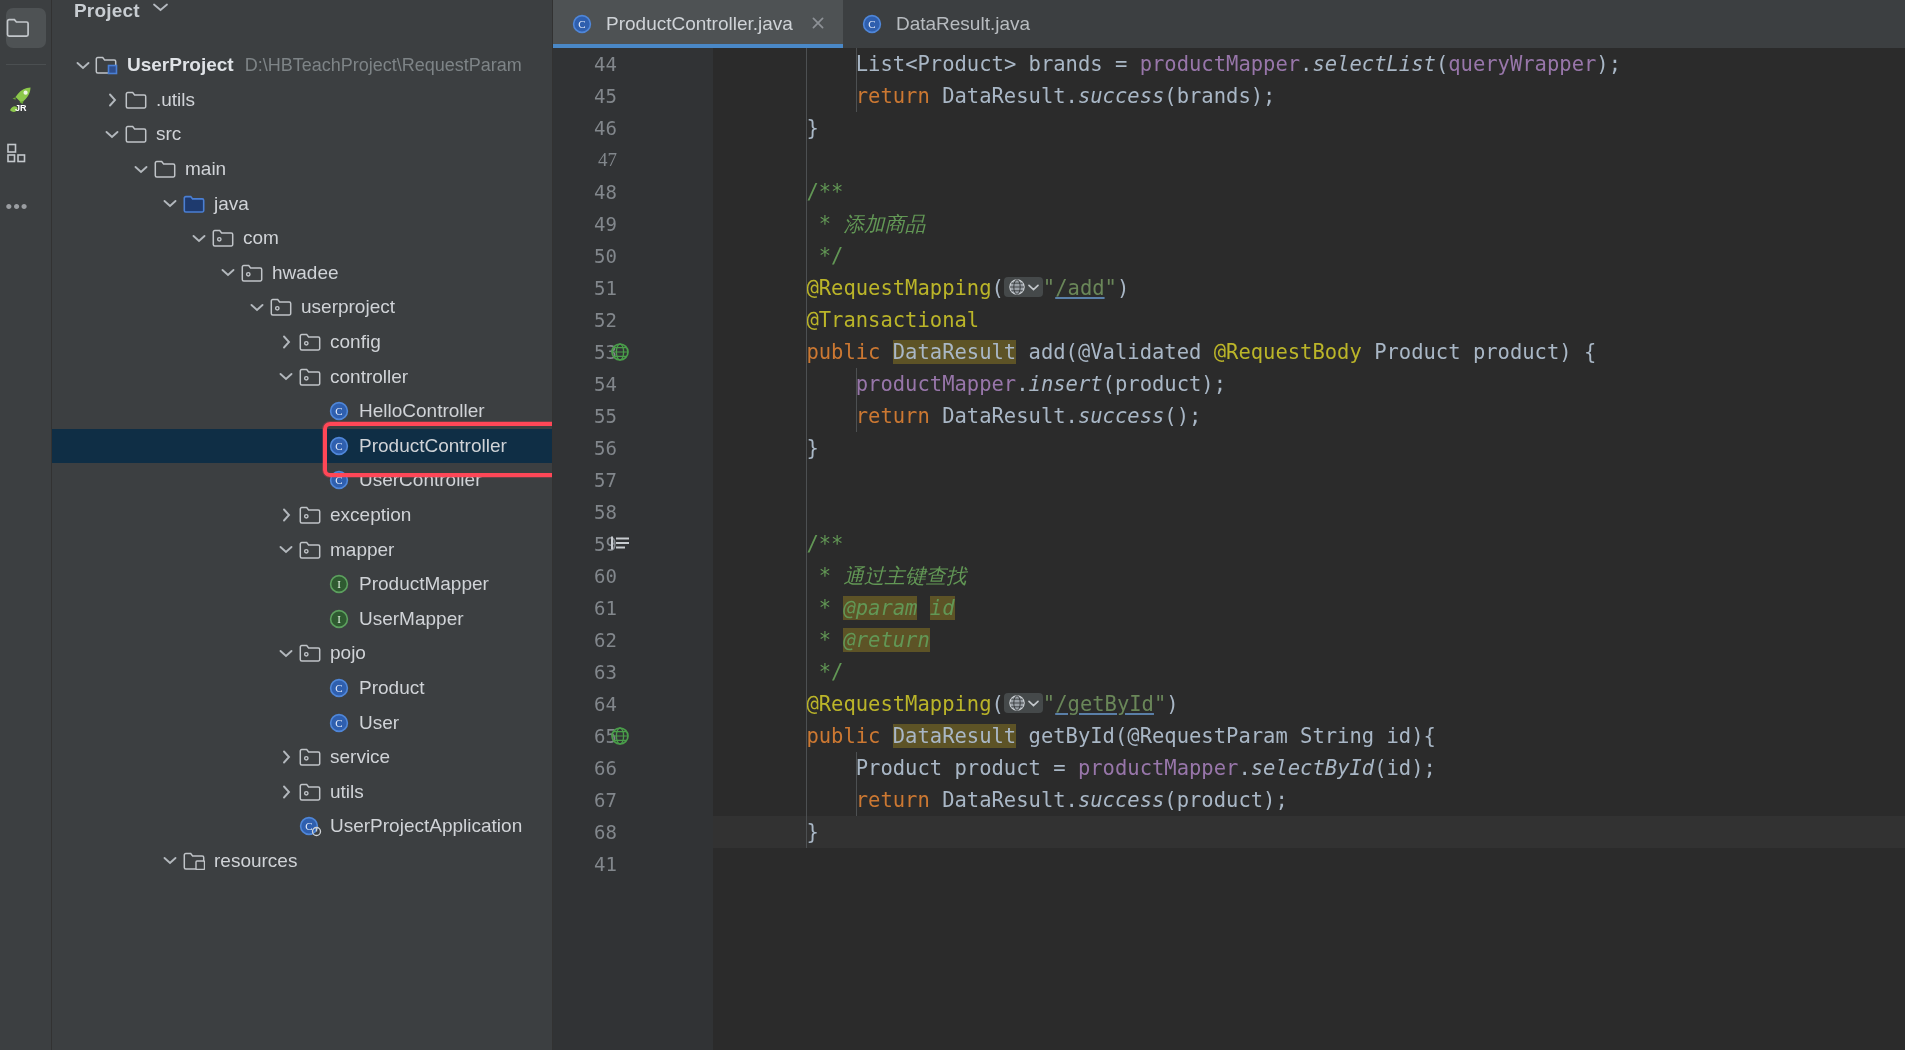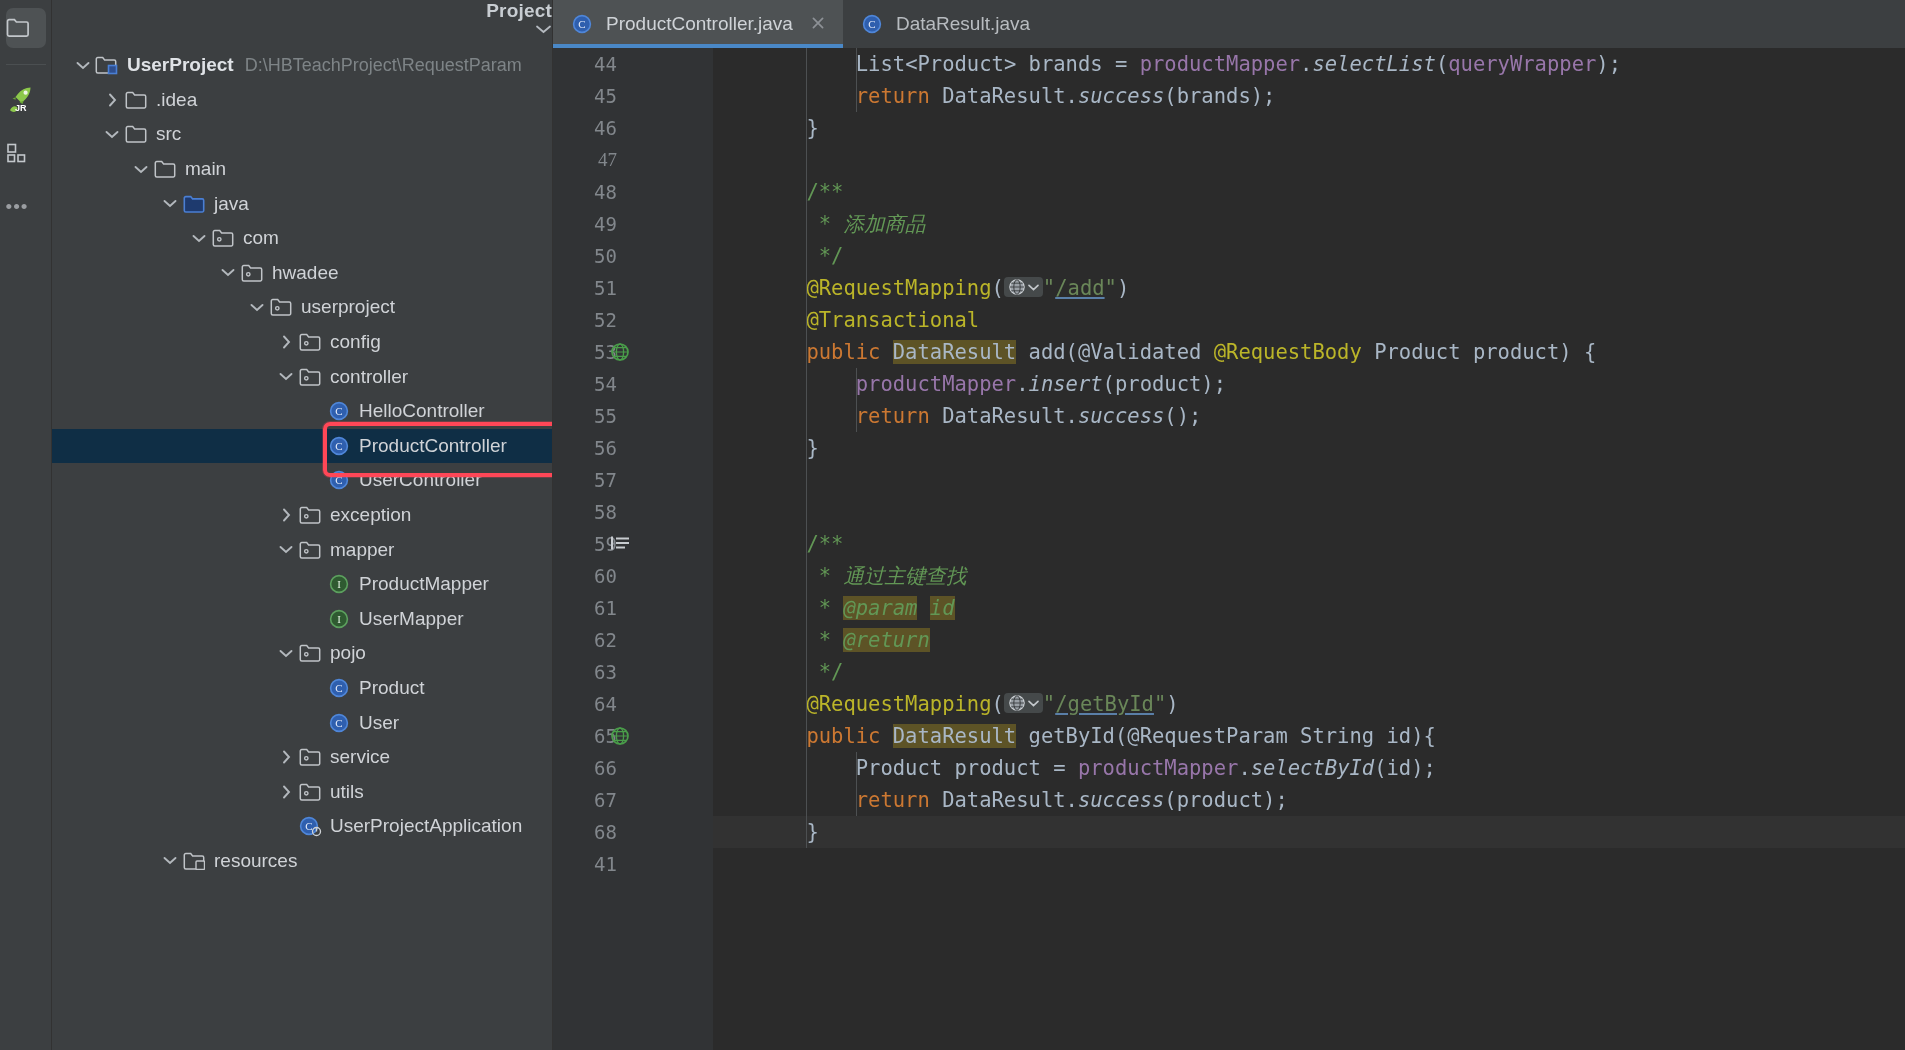--- a/index.html
+++ b/index.html
@@ -21,21 +21,21 @@
   .ts-btn{width:40px;height:40px;border-radius:7px;display:flex;align-items:center;justify-content:flex-start;margin-bottom:14px;}
   .ts-btn.active{background:#4e5254;}
   .ts-sep{width:40px;height:1px;background:#4b4f51;margin:2px 0 14px 0;}
   .dots{color:#9a9da1;font-size:19px;letter-spacing:1px;line-height:10px;}
 
   
   .project-panel{
     width:500px;flex:0 0 500px;background:#3c3f41;position:relative;
     border-right:1px solid #323232;overflow:hidden;
   }
-  .panel-header{height:48px;display:flex;align-items:flex-end;padding-left:22px;flex-direction:column;}
+  .panel-header{height:48px;display:flex;align-items:flex-start;padding-left:22px;}
   .panel-title{font-size:19px;font-weight:bold;color:#c8cdd2;letter-spacing:.2px;}
   .panel-chev{margin-left:12px;color:#b5bac0;font-size:13px;}
   .tree{position:relative;padding-top:0px;}
   .row{
     height:34.6px;display:flex;align-items:center;position:relative;
     font-size:19px;color:#cfd2d6;white-space:nowrap;
   }
   .row.selected{background:#0f2e45;}
   .arrow{width:22px;flex:0 0 22px;display:inline-flex;align-items:center;justify-content:center;color:#b3b8bd;font-size:12px;}
   .arrow svg{display:block;}
@@ -172,21 +172,21 @@
           <span class="arrow">
             <svg width="11" height="16" viewBox="0 0 11 16">
               <path d="M3 2.5l5 5.5-5 5.5" fill="none" stroke="#b3b8bd" stroke-width="1.9" stroke-linecap="round"></path>
             </svg>
           </span>
           <span class="ico">
             <svg width="22" height="18" viewBox="0 0 22 18">
               <path d="M1.3 3.1A1.5 1.5 0 0 1 2.8 1.6h4.9l1.9 2.3h9.6a1.5 1.5 0 0 1 1.5 1.5v10A1.5 1.5 0 0 1 19.2 17H2.8a1.5 1.5 0 0 1-1.5-1.5z" fill="none" stroke="#c0c4c8" stroke-width="1.5"></path>
             </svg>
           </span>
-          <span class="lbl">.idea</span>
+          <span class="lbl">.utils</span>
         </div>
         <div class="row">
           <span style="width: 49px; flex: 0 0 49px;"></span>
           <span class="arrow">
             <svg width="16" height="11" viewBox="0 0 16 11">
               <path d="M2.5 3l5.5 5 5.5-5" fill="none" stroke="#b3b8bd" stroke-width="1.9" stroke-linecap="round"></path>
             </svg>
           </span>
           <span class="ico">
             <svg width="22" height="18" viewBox="0 0 22 18">

